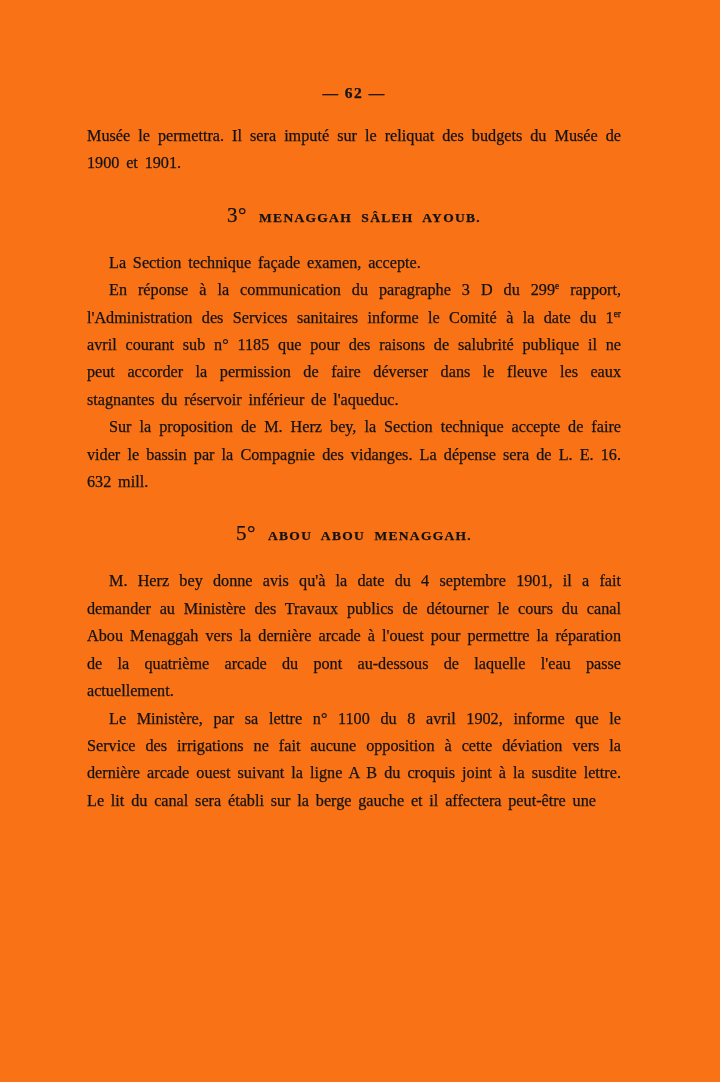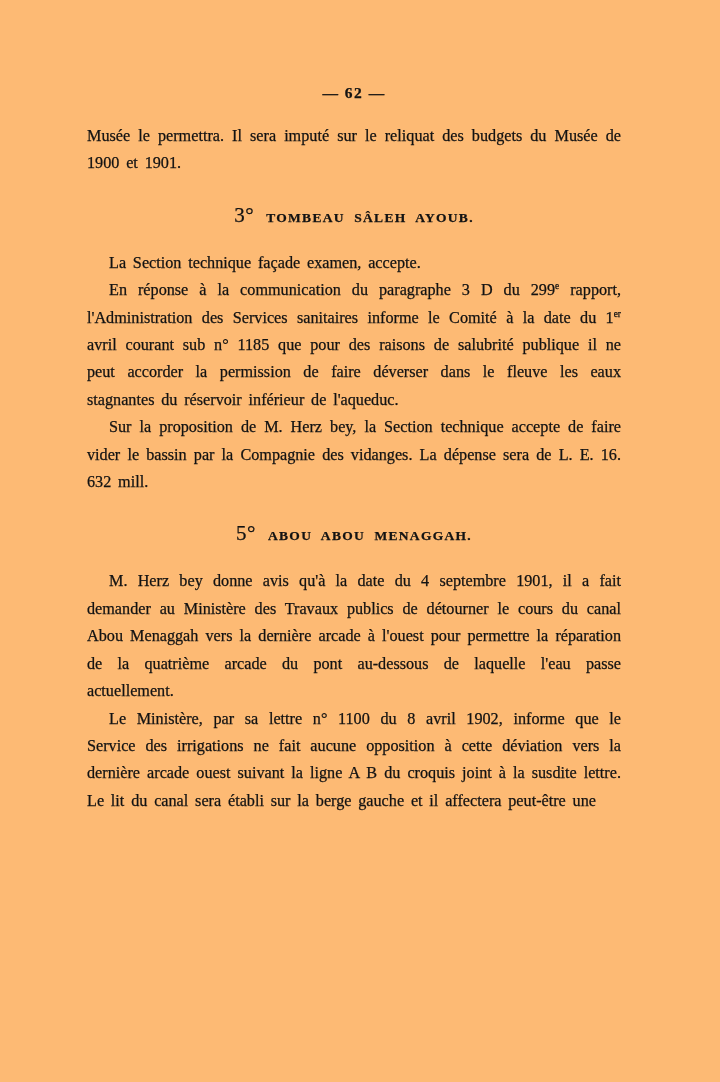--- a/index.html
+++ b/index.html
@@ -8,21 +8,21 @@
     height: 1082px;
     background: #ffffff;
     overflow: hidden;
   }
   .page {
     position: relative;
     width: 720px;
     height: 1082px;
     box-sizing: border-box;
     padding: 84px 99px 0 87px;
-    background: #fdba74;
+    background: #f97316;
     font-family: "Liberation Serif", "DejaVu Serif", serif;
     color: #131313;
     -webkit-text-stroke: 0.25px currentColor;
   }
   .page-number {
     text-align: center;
     font-size: 15.5px;
     font-weight: 700;
     letter-spacing: 1.5px;
     margin: 0 0 21px 0;
@@ -59,21 +59,21 @@
     vertical-align: super;
   }
 </style>
 </head>
 <body>
 
 <div class="page">
   <div class="page-number">— 62 —</div>
   <main class="body-text">
       <p class="para"><span class="text-run">Musée le permettra. Il sera imputé sur le reliquat des budgets du Musée de 1900 et 1901.</span></p>
-      <h2 class="section-heading"><span class="heading-number">3°</span> <span class="heading-title">TOMBEAU SÂLEH AYOUB.</span></h2>
+      <h2 class="section-heading"><span class="heading-number">3°</span> <span class="heading-title">MENAGGAH SÂLEH AYOUB.</span></h2>
       <p class="para indent"><span class="text-run">La Section technique façade examen, accepte.</span></p>
       <p class="para indent"><span class="text-run">En réponse à la communication du paragraphe 3 D du 299</span><sup class="superscript">e</sup><span class="text-run"> rapport, l'Administration des Services sanitaires informe le Comité à la date du 1</span><sup class="superscript">er</sup><span class="text-run"> avril courant sub n° 1185 que pour des raisons de salubrité publique il ne peut accorder la permission de faire déverser dans le fleuve les eaux stagnantes du réservoir inférieur de l'aqueduc.</span></p>
       <p class="para indent"><span class="text-run">Sur la proposition de M. Herz bey, la Section technique accepte de faire vider le bassin par la Compagnie des vidanges. La dépense sera de L. E. 16. 632 mill.</span></p>
       <h2 class="section-heading"><span class="heading-number">5°</span> <span class="heading-title">ABOU ABOU MENAGGAH.</span></h2>
       <p class="para indent"><span class="text-run">M. Herz bey donne avis qu'à la date du 4 septembre 1901, il a fait demander au Ministère des Travaux publics de détourner le cours du canal Abou Menaggah vers la dernière arcade à l'ouest pour permettre la réparation de la quatrième arcade du pont au-dessous de laquelle l'eau passe actuellement.</span></p>
       <p class="para indent"><span class="text-run">Le Ministère, par sa lettre n° 1100 du 8 avril 1902, informe que le Service des irrigations ne fait aucune opposition à cette déviation vers la dernière arcade ouest suivant la ligne A B du croquis joint à la susdite lettre. Le lit du canal sera établi sur la berge gauche et il affectera peut-être une</span></p>
     </main>
 </div>
 
 </body></html>

